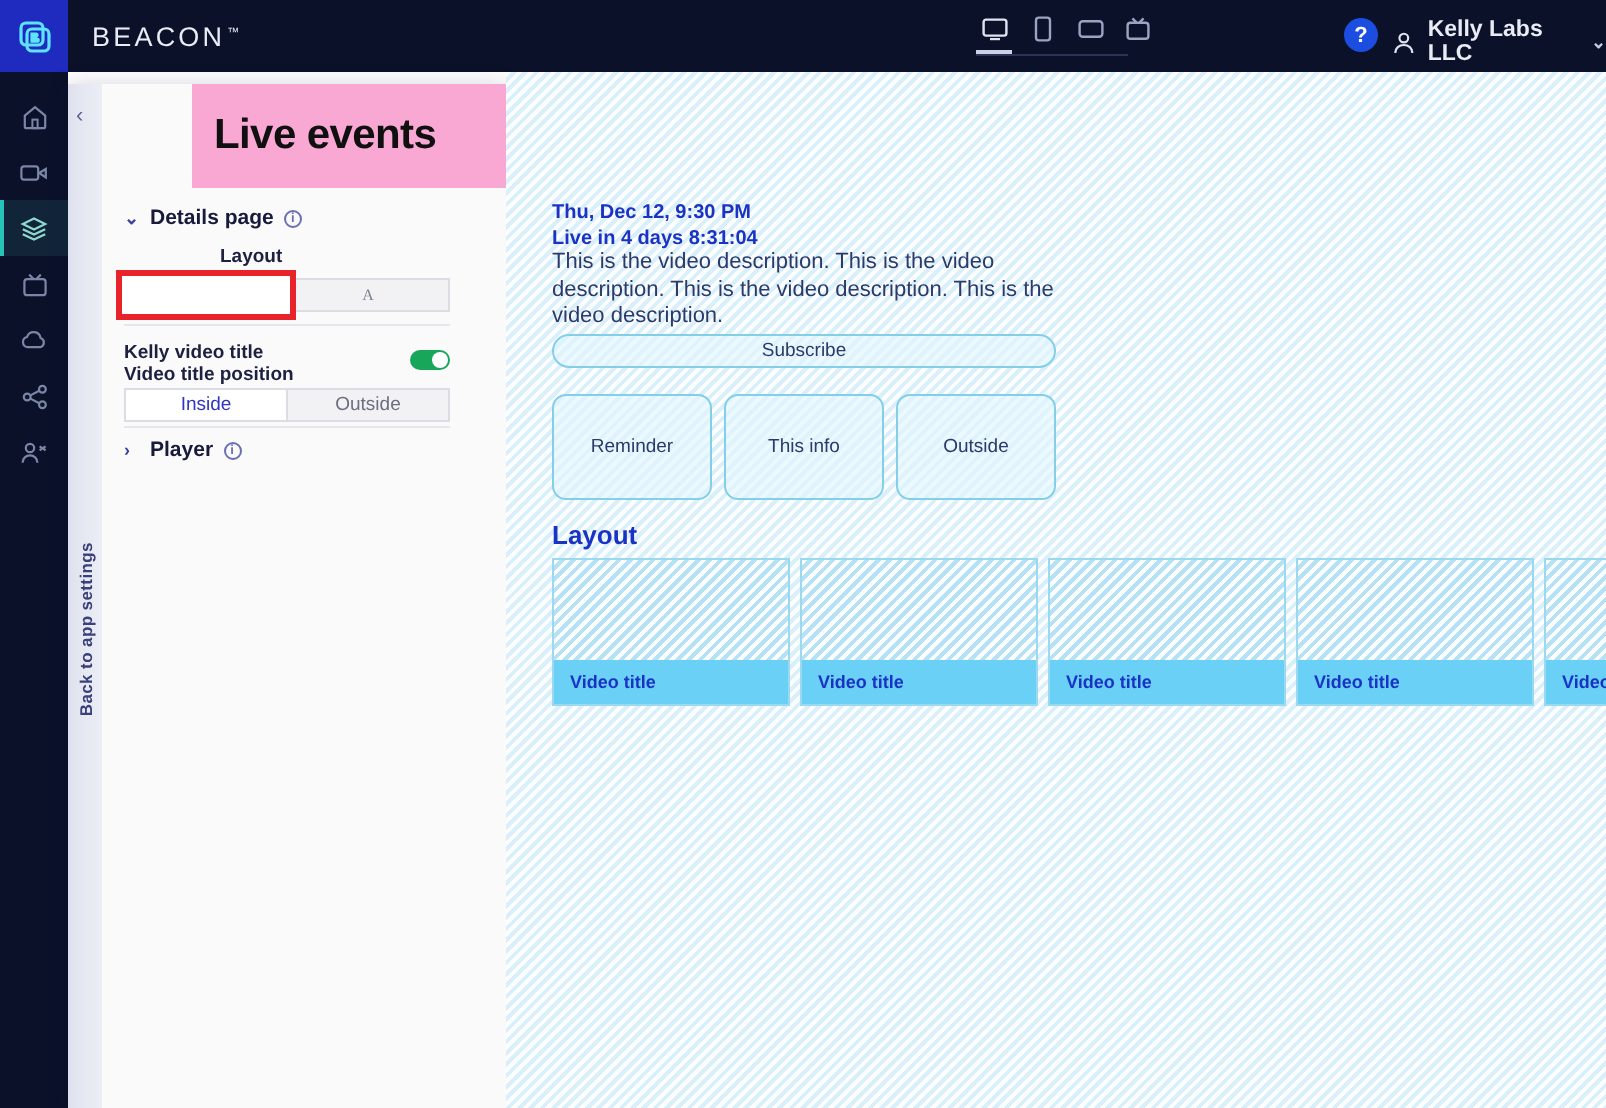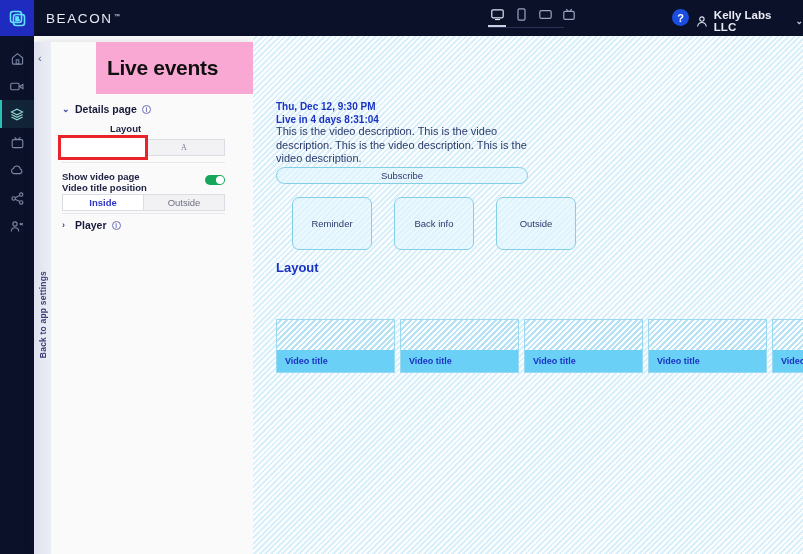--- a/index.html
+++ b/index.html
@@ -132,21 +132,21 @@
 
   
   .seg {
     display: flex; width: 163px; height: 17px;
     border: 1px solid #dcdce4; background: #f2f2f5;
   }
   .seg-item {
     flex: 1; display: flex; align-items: center; justify-content: center;
     font-size: 9.5px; color: #6b6f80; background: #f2f2f5;
   }
-  .seg-item.on { background: #ffffff; color: #2f35c4; font-weight: 700; }
+  .seg-item.on { background: #ffffff; color: #2f35c4; font-weight: 400; }
   .seg-div { width: 1px; background: #dcdce4; }
 
   .layout-wrap {
     position: relative; width: 163px; height: 17px;
   }
   .red-focus {
     position: absolute; left: -4px; top: -4px; width: 90px; height: 25px;
     border: 3px solid #e8232a; background: #fff; pointer-events: none;
   }
   .bar-ic { width: 2px; height: 8px; background: #3b3f9e; }
@@ -198,38 +198,38 @@
   }
   .pv-actions {
     position: absolute; left: 23px; top: 161px;
     display: flex; gap: 6px;
   }
   .pv-act {
     width: 80px; height: 53px;
     border: 1px solid #84cfe8; border-radius: 7px;
     background: rgba(225,245,253,.6);
     display: flex; align-items: center; justify-content: center;
-    font-size: 9.5px; color: #2b3a6b; margin-left: 16px;
+    font-size: 9.5px; color: #2b3a6b;
   }
   .pv-related {
     position: absolute; left: 23px; top: 224px;
     font-size: 13px; font-weight: 700; color: #1a33c4;
   }
   .pv-cards {
     position: absolute; left: 23px; top: 243px;
     display: flex; gap: 5px;
   }
   .vcard {
-    width: 119px; height: 54px;
+    width: 119px; height: 74px;
     border: 1px solid #9ad9f0;
     background-color: #d8f1fb;
     background-image: repeating-linear-gradient(135deg,
       rgba(255,255,255,.9) 0px, rgba(255,255,255,.9) 2px,
       rgba(160,215,240,.6) 2px, rgba(160,215,240,.6) 4px);
-    position: relative; flex: 0 0 119px; margin-top: 40px;
+    position: relative; flex: 0 0 119px;
   }
   .vcard-bar {
     position: absolute; left: 0; right: 0; bottom: 0; height: 22px;
     background: #6ad0f5;
     display: flex; align-items: center; padding-left: 8px;
     font-size: 9px; font-weight: 700; color: #1a33c4;
   }
 </style>
 </head>
 <body>
@@ -371,21 +371,21 @@
     </div>
   </div>
 
   <div class="sec" style="top:162px">
     <div class="divider"></div>
   </div>
 
   <div class="sec" style="top:171px">
     <div class="tgl-row">
       <div class="tgl-labels">
-        <div>Show video page</div>
+        <div>Kelly video title</div>
         <div>Video title position</div>
       </div>
       <div class="toggle">
         <div class="knob"></div>
       </div>
     </div>
   </div>
 
   <div class="sec" style="top:194px">
     <div class="seg">
@@ -411,21 +411,21 @@
     <div class="pv-meta">
       <div>Thu, Dec 12, 9:30 PM</div>
       <div>Live in 4 days 8:31:04</div>
     </div>
     <div class="pv-desc">This is the video description. This is the video description. This is the video description. This is the video description.</div>
 
     <div class="pv-subscribe">Subscribe</div>
 
     <div class="pv-actions">
       <div class="pv-act">Reminder</div>
-      <div class="pv-act">Back info</div>
+      <div class="pv-act">This info</div>
       <div class="pv-act">Outside</div>
     </div>
 
     <div class="pv-related">Layout</div>
 
     <div class="pv-cards">
       <div class="vcard">
         <div class="vcard-bar">Video title</div>
       </div>
       <div class="vcard">

